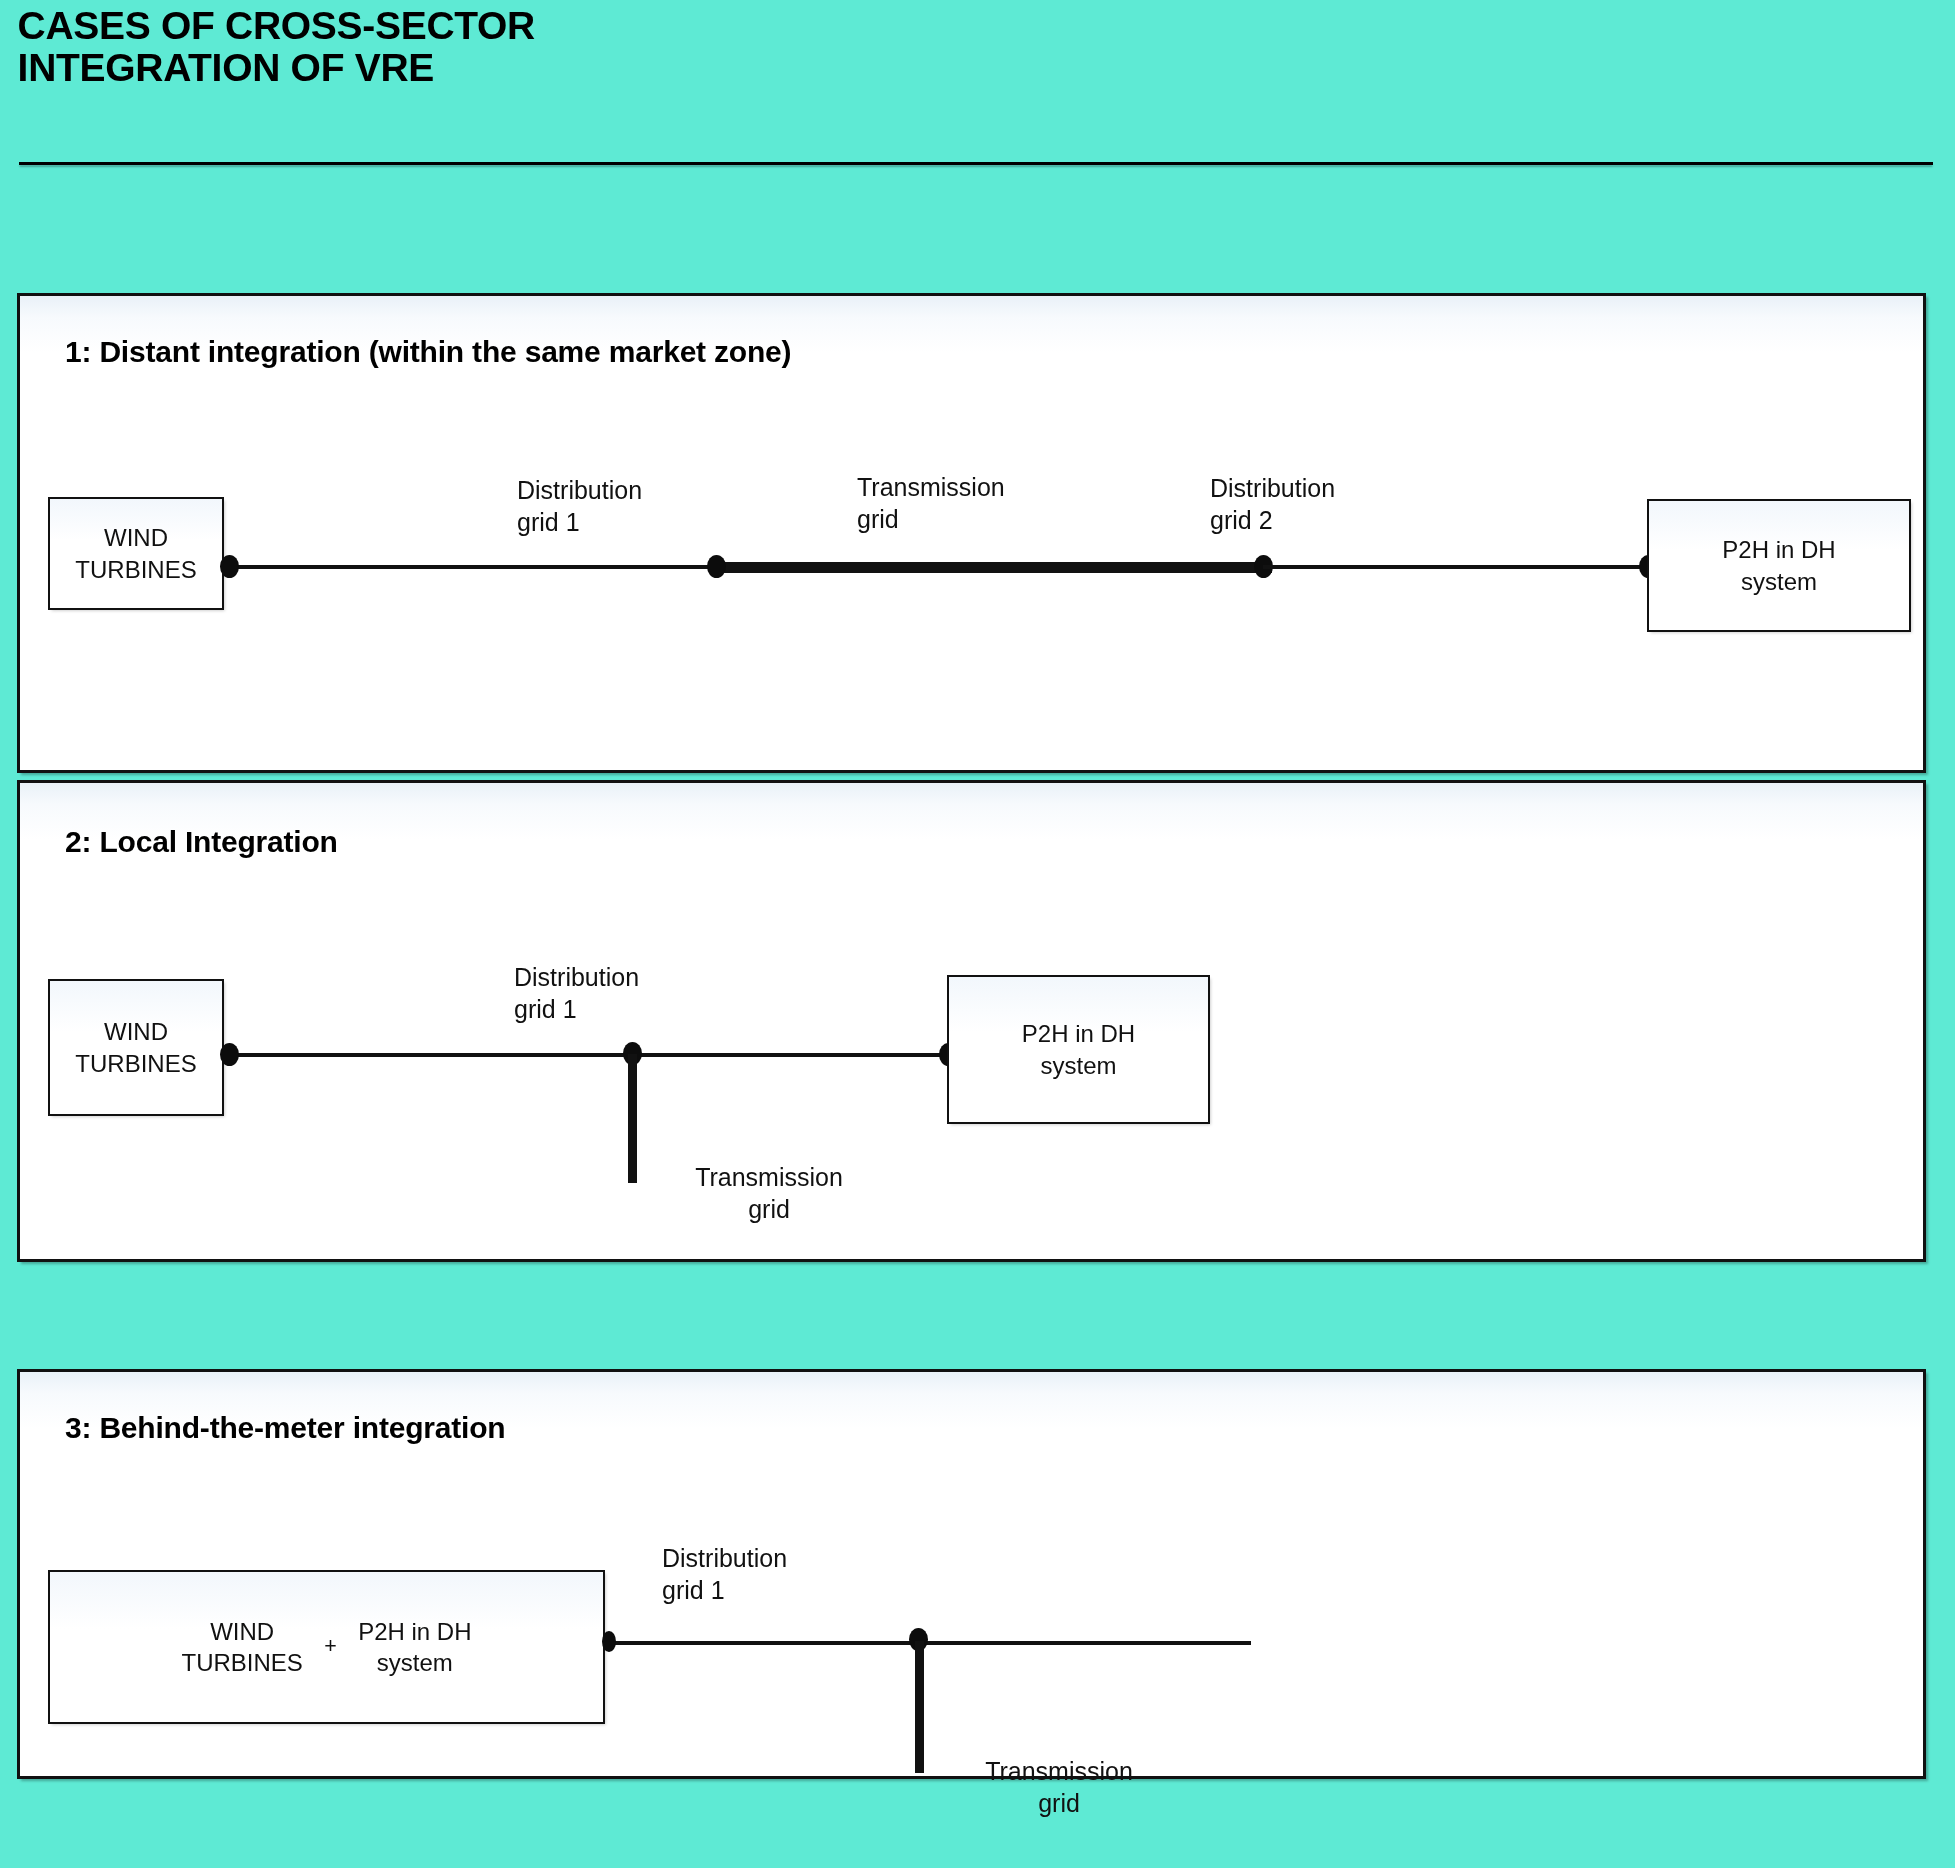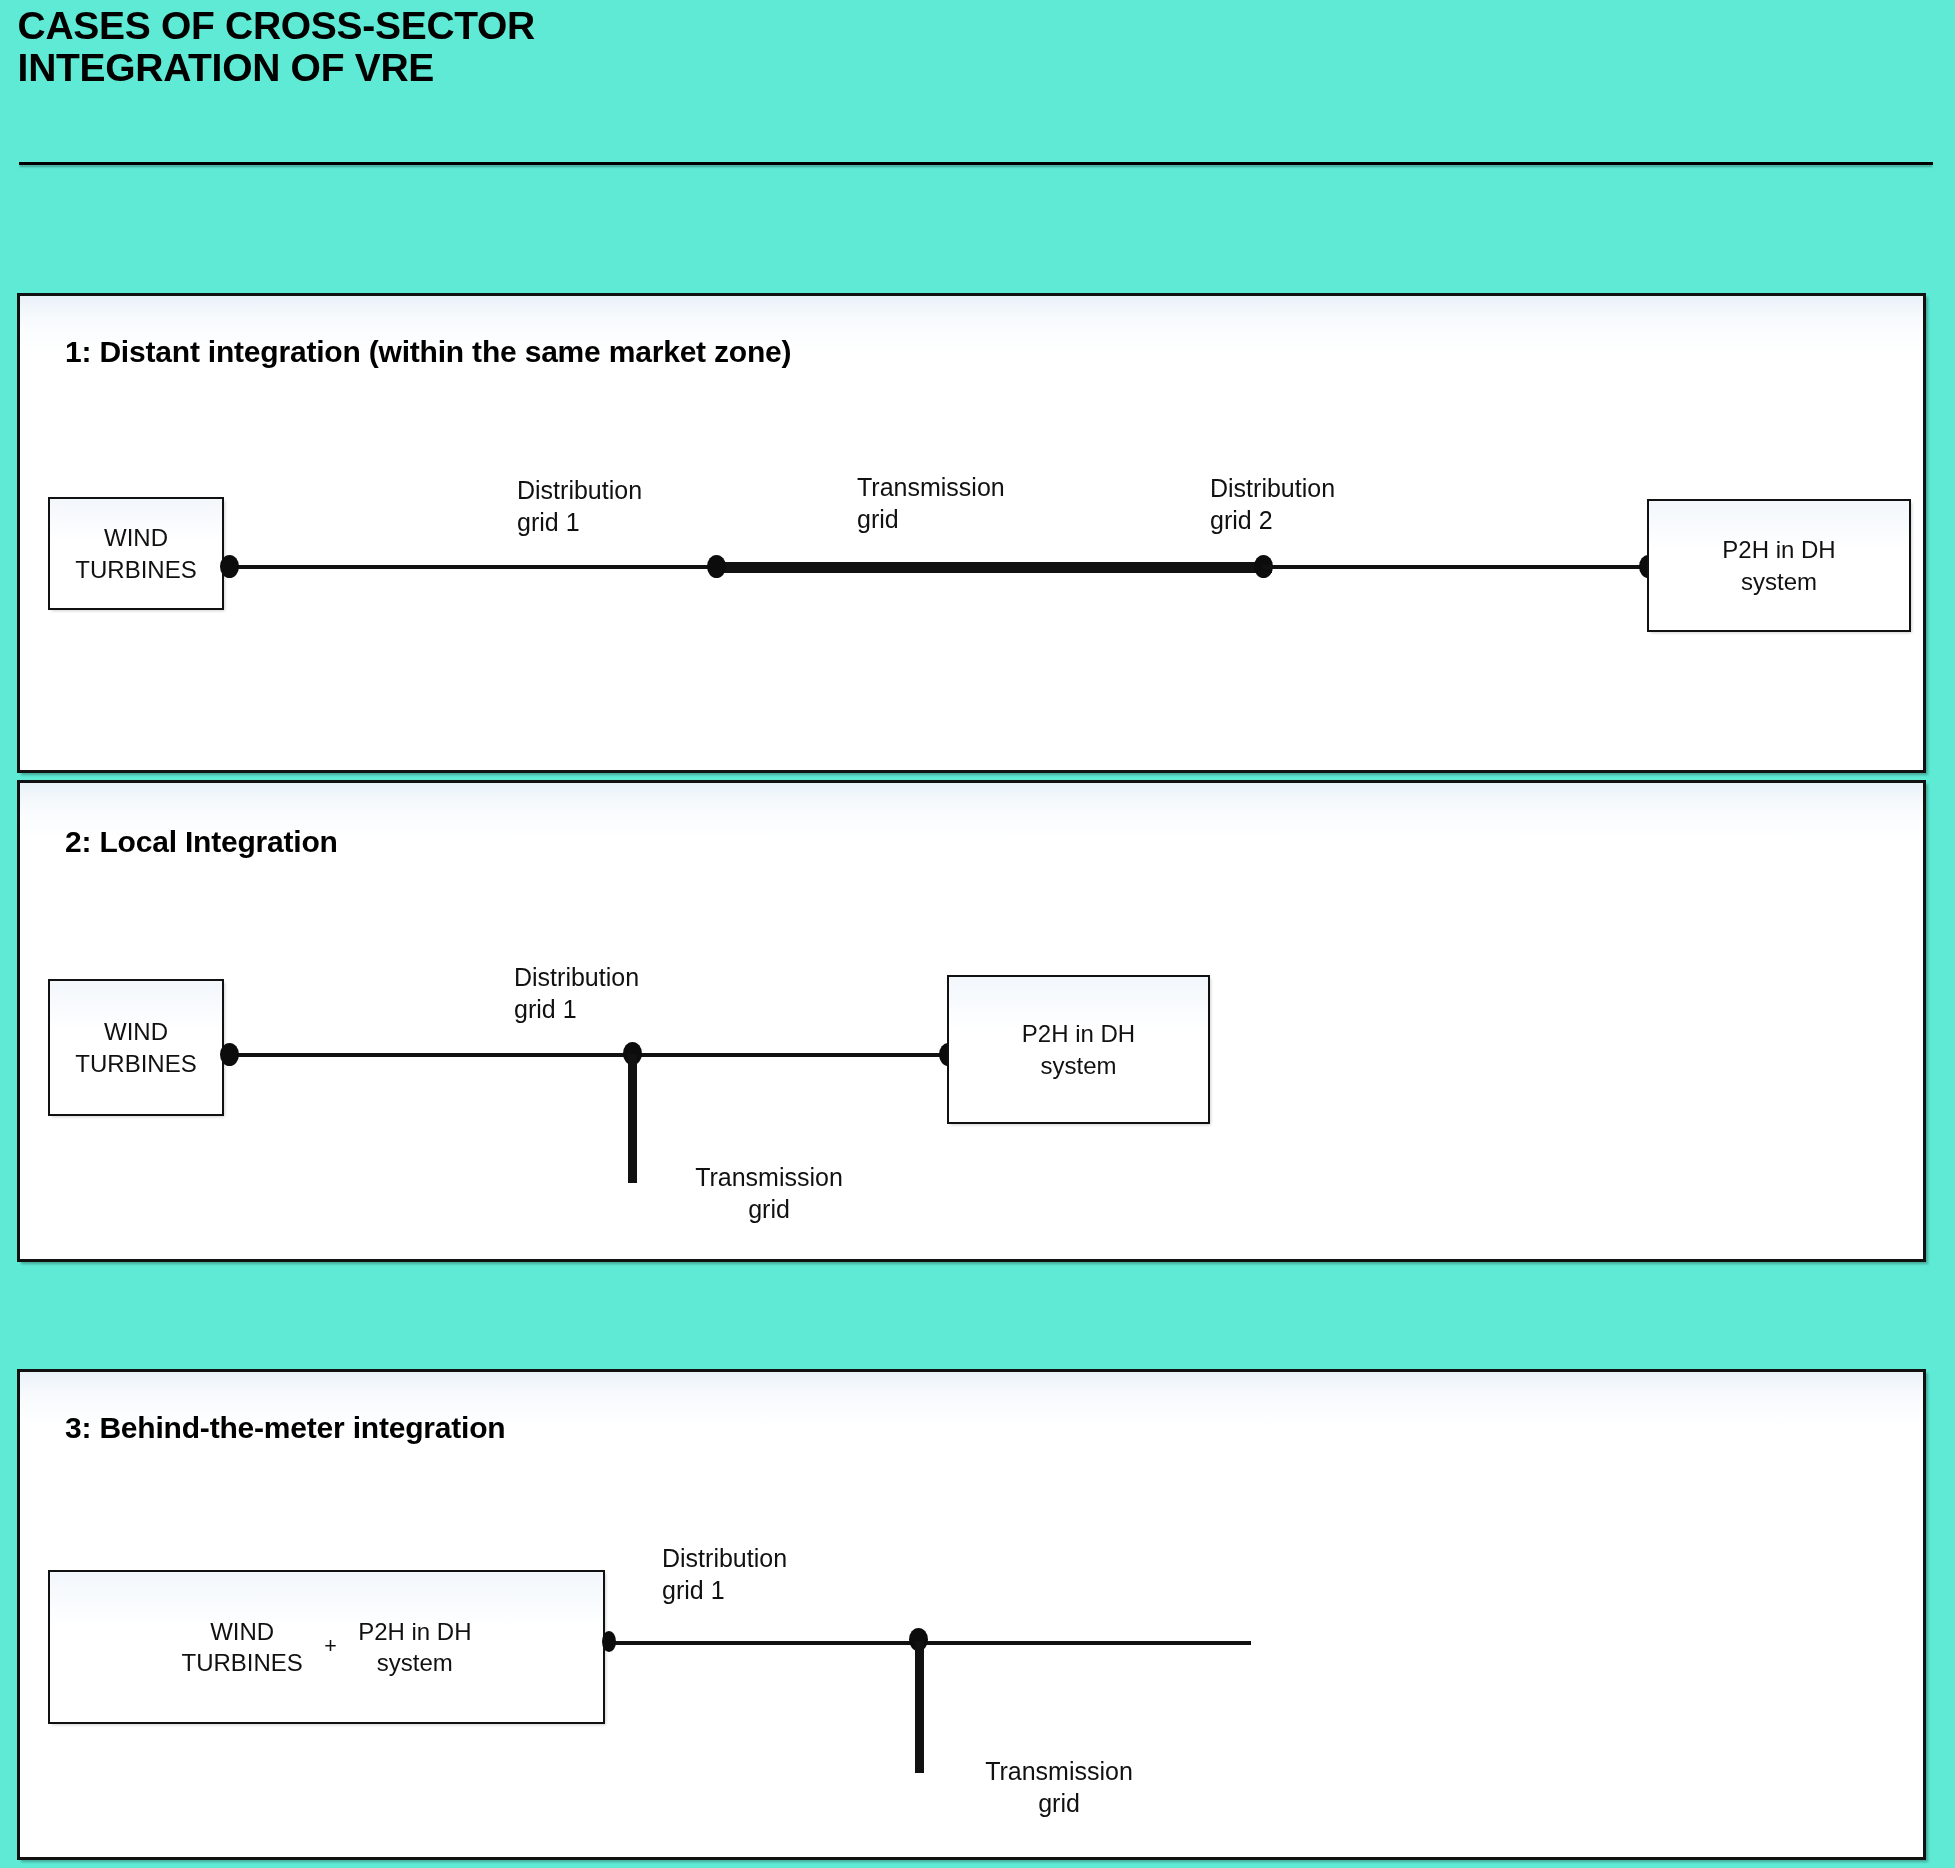--- a/index.html
+++ b/index.html
@@ -49,21 +49,21 @@
     left: 17px;
     width: 1909px;
     border: 3.8px solid #111111;
     box-sizing: border-box;
     background:
        linear-gradient(to bottom, #e9f1f8 0px, #f7fafd 21.4px, #ffffff 57px, #ffffff 100%);
     box-shadow: 3.1px 3.1px 2.5px -1.3px rgba(0,0,0,0.28);
   }
   #panel-1 { top: 269px;  height: 480px; margin-top: 24px; }
   #panel-2 { top: 780px; height: 482px; }
-  #panel-3 { top: 1369px; height: 491px; }
+  #panel-3 { top: 1369px; height: 410px; }
 
   .panel-heading {
     position: absolute;
     left: 45px;
     font-weight: bold;
     font-size: 30px;
     font-stretch: condensed;
     letter-spacing: -0.2px;
     white-space: nowrap;
     color: #000;

